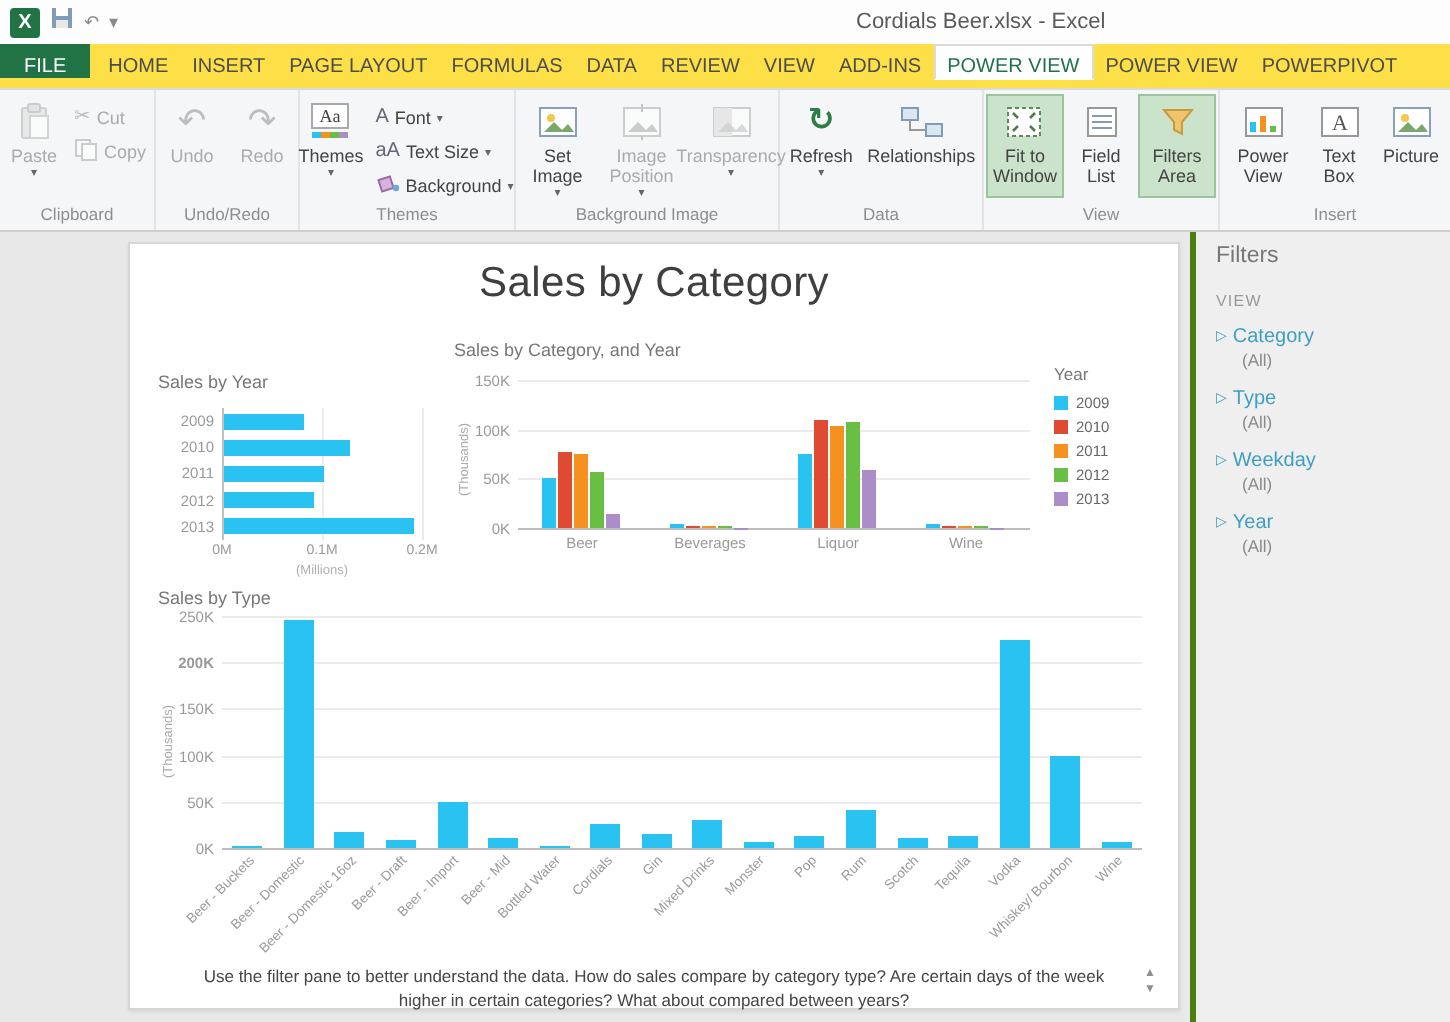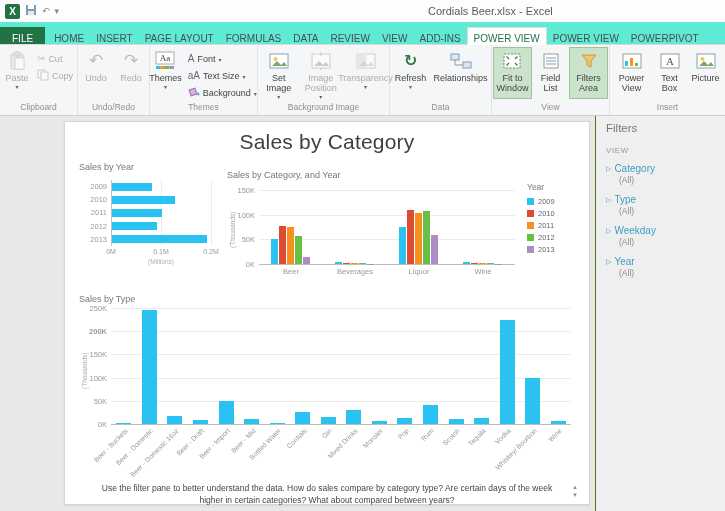--- a/index.html
+++ b/index.html
@@ -8,21 +8,21 @@
 
   
   .titlebar{height:22px;display:flex;align-items:center;background:#fdfdfd;position:relative;}
   .qat{display:flex;align-items:center;gap:5px;padding-left:5px;}
   .xlogo{width:15px;height:15px;background:#217346;color:#fff;font-size:10px;font-weight:bold;
     display:flex;align-items:center;justify-content:center;border-radius:2px;}
   .qatGlyph{font-size:9px;color:#8a8a8a;line-height:10px;}
   .wtitle{position:absolute;left:428px;font-size:11px;color:#5a5a5a;white-space:nowrap;}
 
   
-  .tabs{display:flex;align-items:flex-end;background:#5eead4;border-bottom:1px solid #dadada;height:23px;box-sizing:border-box;}
+  .tabs{display:flex;align-items:flex-start;background:#fde047;border-bottom:1px solid #dadada;height:23px;box-sizing:border-box;}
   .tab{font-size:10px;color:#4d4d4d;padding:6px 6px 0;cursor:default;white-space:nowrap;}
   .tab.file{background:#217346;color:#fff;padding:6px 12px 0;margin-right:3px;}
   .tab.active{color:#217346;background:#fff;border:1px solid #dadada;border-bottom:1px solid #fff;
     margin-bottom:-1px;padding-top:5px;}
 
   
   .ribbon{display:flex;height:71px;background:#f5f6f7;border-bottom:1px solid #cfcfcf;box-sizing:border-box;}
   .rgroup{box-sizing:border-box;border-right:1px solid #e3e3e3;display:flex;flex-direction:column;}
   .gbody{flex:1;display:flex;align-items:flex-start;justify-content:center;gap:1px;padding:2px 1px 0;}
   .glabel{height:13px;line-height:11px;text-align:center;font-size:8.5px;color:#8e8e8e;}
@@ -42,21 +42,21 @@
   .disabled svg{opacity:.45;filter:grayscale(1);}
 
   
   .canvas{position:absolute;top:116px;left:0;right:0;bottom:0;background:#e8e8e8;display:flex;}
   .pageArea{flex:1;position:relative;}
   .reportPage{position:absolute;left:64px;top:5px;width:524px;height:382px;background:#fff;
     border:1px solid #d6d6d6;box-shadow:0 1px 2px rgba(0,0,0,.08);}
   .pageTitle{position:absolute;top:8px;left:0;right:0;text-align:center;font-size:21px;
     font-weight:300;color:#3f3f3f;letter-spacing:.2px;}
   .chart{position:absolute;}
-  #chart1{left:12px;top:40px;width:150px;height:112px;}
+  #chart1{left:12px;top:64px;width:150px;height:112px;}
   #chart2{left:160px;top:48px;width:356px;height:120px;}
   #chart3{left:12px;top:172px;width:500px;height:186px;}
   .footerText{position:absolute;left:24px;right:24px;top:360px;text-align:center;
     font-size:8.5px;color:#454545;line-height:1.45;}
   .cTitle{position:absolute;top:0;left:2px;font-size:9px;color:#777;}
   .plot{position:absolute;}
   #chart1 .plot{left:34px;top:18px;width:100px;height:66px;}
   #chart2 .plot{left:34px;top:20px;width:256px;height:74px;}
   #chart3 .plot{left:34px;top:14px;width:460px;height:116px;}
   .vline{position:absolute;top:0;bottom:0;width:1px;}
@@ -74,21 +74,21 @@
     transform:rotate(-90deg);transform-origin:0 0;}
   .legend{position:absolute;left:302px;top:12px;}
   .lgTitle{font-size:8.5px;color:#777;margin-bottom:4px;}
   .lgRow{display:flex;align-items:center;gap:4px;height:10px;margin-bottom:2px;}
   .lgSw{width:7px;height:7px;}
   .lgTx{font-size:7.5px;color:#666;}
   .scrollArrows{position:absolute;left:572px;top:368px;display:flex;flex-direction:column;gap:2px;}
   .sArr{font-size:6px;color:#8f8f8f;line-height:6px;text-align:center;cursor:default;}
 
   
-  .filtersPane{width:130px;background:#efefef;border-left:1px solid #4d7c0f;box-sizing:border-box;
+  .filtersPane{width:130px;background:#efefef;border-left:3px solid #4d7c0f;box-sizing:border-box;
     padding:6px 0 0 10px;}
   .fTitle{font-size:11.5px;color:#777;margin-bottom:12px;}
   .fScope{font-size:8px;color:#999;letter-spacing:.6px;margin-bottom:8px;}
   .fItem{margin-bottom:9px;}
   .fRow{display:flex;align-items:center;gap:3px;}
   .fArrow{font-size:7px;color:#3e9fc0;line-height:8px;}
   .fName{font-size:10px;color:#3e9fc0;}
   .fVal{font-size:8.5px;color:#8a8a8a;margin-left:13px;margin-top:1px;}
 </style>
 </head>

